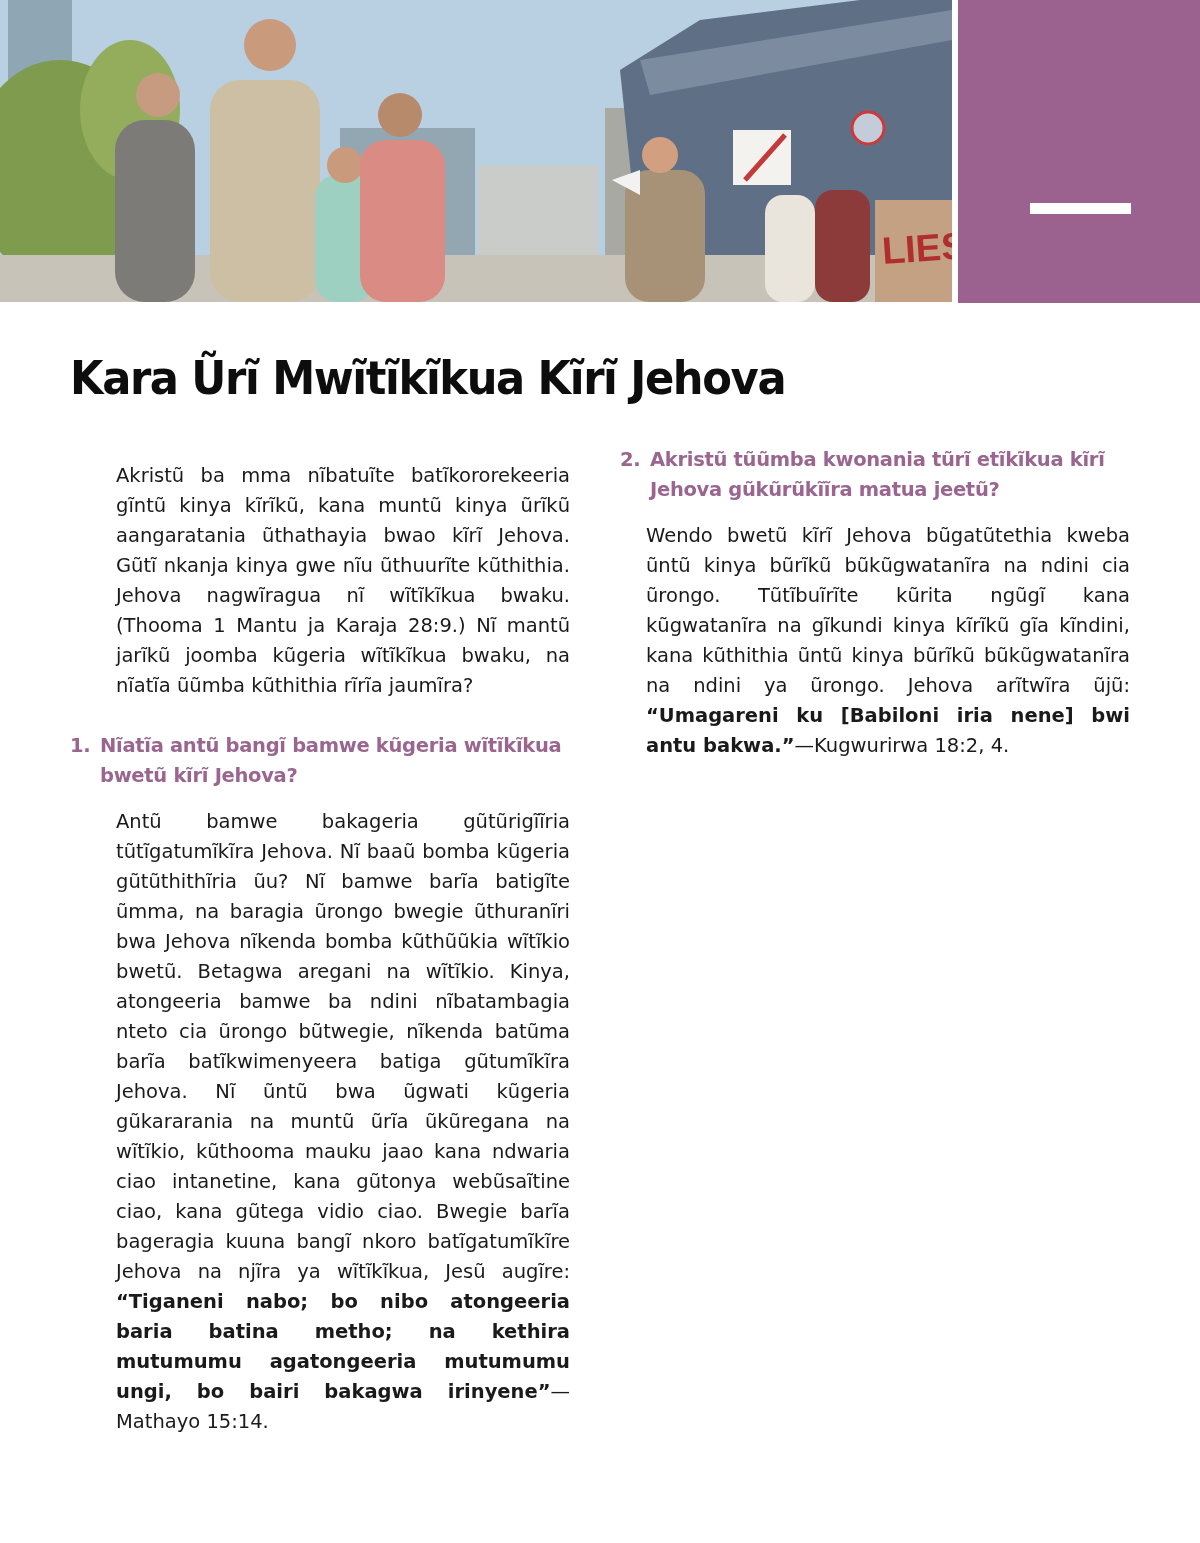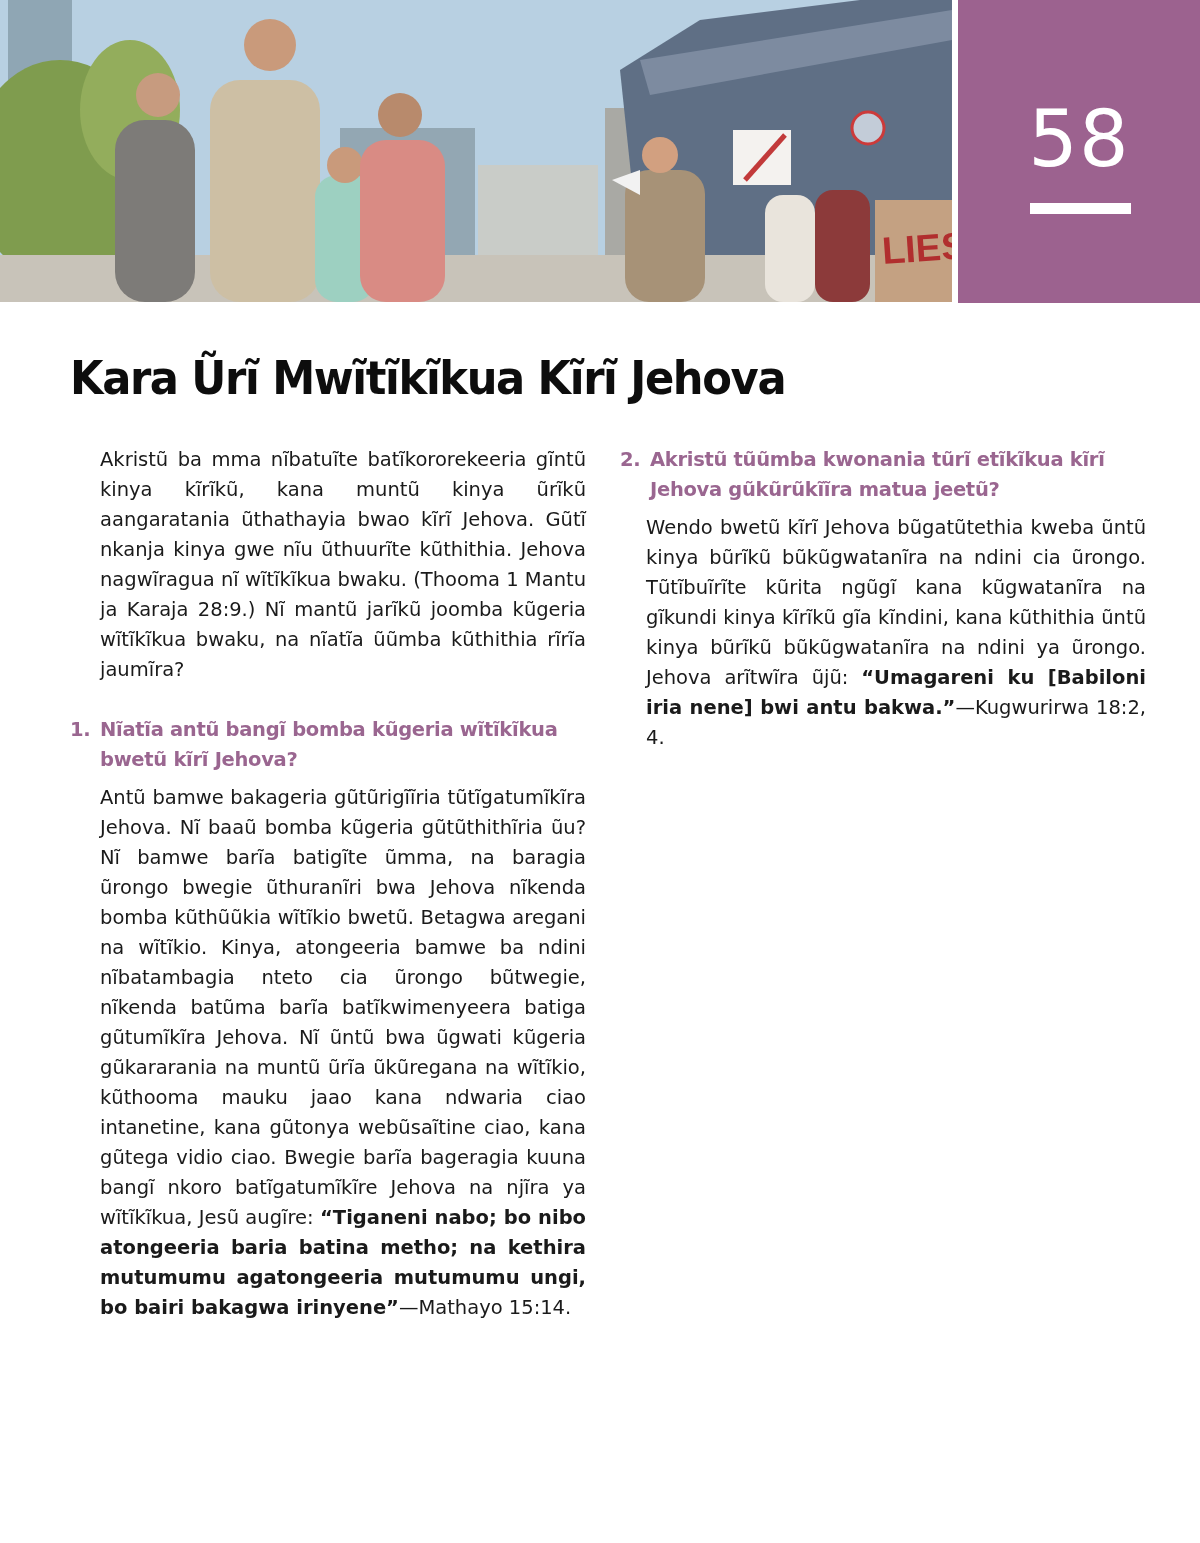--- a/index.html
+++ b/index.html
@@ -17,21 +17,21 @@
   .badge-rule { position: absolute; left: 72px; top: 203px; width: 101px; height: 11px; background: #ffffff; }
 
   h1.title { position: absolute; left: 70px; top: 350px; margin: 0; font-size: 47px; font-weight: 700;
              letter-spacing: -1.5px; color: #0d0d0d; font-family: "DejaVu Sans", sans-serif;
              transform: scaleX(0.92); transform-origin: left center; white-space: nowrap; }
 
   .col { position: absolute; top: 445px; font-size: 19.5px; line-height: 30px; }
   .col-left { left: 100px; width: 486px; }
   .col-right { left: 620px; width: 526px; }
 
-  p { margin: 0; text-align: justify; }
+  p { margin: 16px; text-align: justify; }
   .q { color: #9a6690; font-weight: 700; font-size: 19.5px; line-height: 30px; margin: 0;
        display: flex; letter-spacing: -0.3px; }
   .q .num { flex: 0 0 auto; width: 30px; }
   .q .qt { flex: 1 1 auto; }
   .col-left .q { margin-left: -30px; margin-top: 30px; margin-bottom: 8px; }
   .col-right .q { margin-bottom: 8px; }
   .col-right p { margin-left: 26px; }
   b { font-weight: 700; }
 </style>
 </head>
@@ -74,32 +74,31 @@
     <circle cx="868" cy="128" r="16" fill="#c3ccd8" stroke="#cc3a3a" stroke-width="3"></circle>
     <rect x="875" y="200" width="77" height="102" fill="#c4a182"></rect>
     <text x="882" y="262" fill="#b12e2e" font-size="38" font-weight="700" font-family="Liberation Sans, sans-serif" transform="rotate(-4 912 250)">LIES!</text>
 
     <rect x="765" y="195" width="50" height="107" rx="18" fill="#e9e4dc"></rect>
     <rect x="815" y="190" width="55" height="112" rx="18" fill="#8c3a3a"></rect>
   </svg>
 </div>
 
 <div class="badge">
-  <div class="badge-num">58</div>
   <div class="badge-rule"></div>
 </div>
 
 <h1 class="title">Kara Ũrĩ Mwĩtĩkĩkua Kĩrĩ Jehova</h1>
 
 <div class="col col-left">
   <p>Akristũ ba mma nĩbatuĩte batĩkororekeeria gĩntũ kinya kĩrĩkũ, kana muntũ kinya ũrĩkũ aangaratania ũthathayia bwao kĩrĩ Jehova. Gũtĩ nkanja kinya gwe nĩu ũthuurĩte kũthithia. Jehova nagwĩragua nĩ wĩtĩkĩkua bwaku. (Thooma 1 Mantu ja Karaja 28:9.) Nĩ mantũ jarĩkũ joomba kũgeria wĩtĩkĩkua bwaku, na nĩatĩa ũũmba kũthithia rĩrĩa jaumĩra?</p>
 
   <div class="q">
     <span class="num">1.</span>
-    <span class="qt">Nĩatĩa antũ bangĩ bomba kũgeria wĩtĩkĩkua bwetũ kĩrĩ Jehova?</span>
+    <span class="qt">Nĩatĩa antũ bangĩ bamwe kũgeria wĩtĩkĩkua bwetũ kĩrĩ Jehova?</span>
   </div>
   <p><span>Antũ bamwe bakageria gũtũrigĩĩria tũtĩgatumĩkĩra Jehova. Nĩ baaũ bomba kũgeria gũtũthithĩria ũu? Nĩ bamwe barĩa batigĩte ũmma, na baragia ũrongo bwegie ũthuranĩri bwa Jehova nĩkenda bomba kũthũũkia wĩtĩkio bwetũ. Betagwa aregani na wĩtĩkio. Kinya, atongeeria bamwe ba ndini nĩbatambagia nteto cia ũrongo bũtwegie, nĩkenda batũma barĩa batĩkwimenyeera batiga gũtumĩkĩra Jehova. Nĩ ũntũ bwa ũgwati kũgeria gũkararania na muntũ ũrĩa ũkũregana na wĩtĩkio, kũthooma mauku jaao kana ndwaria ciao intanetine, kana gũtonya webũsaĩtine ciao, kana gũtega vidio ciao. Bwegie barĩa bageragia kuuna bangĩ nkoro batĩgatumĩkĩre Jehova na njĩra ya wĩtĩkĩkua, Jesũ augĩre: </span><b>“Tiganeni nabo; bo nibo atongeeria baria batina metho; na kethira mutumumu agatongeeria mutumumu ungi, bo bairi bakagwa irinyene”</b><span>—Mathayo 15:14.</span></p>
 </div>
 
 <div class="col col-right">
   <div class="q">
     <span class="num">2.</span>
     <span class="qt">Akristũ tũũmba kwonania tũrĩ etĩkĩkua kĩrĩ Jehova gũkũrũkĩĩra matua jeetũ?</span>
   </div>
   <p><span>Wendo bwetũ kĩrĩ Jehova bũgatũtethia kweba ũntũ kinya bũrĩkũ bũkũgwatanĩra na ndini cia ũrongo. Tũtĩbuĩrĩte kũrita ngũgĩ kana kũgwatanĩra na gĩkundi kinya kĩrĩkũ gĩa kĩndini, kana kũthithia ũntũ kinya bũrĩkũ bũkũgwatanĩra na ndini ya ũrongo. Jehova arĩtwĩra ũjũ: </span><b>“Umagareni ku [Babiloni iria nene] bwi antu bakwa.”</b><span>—Kugwurirwa 18:2, 4.</span></p>

